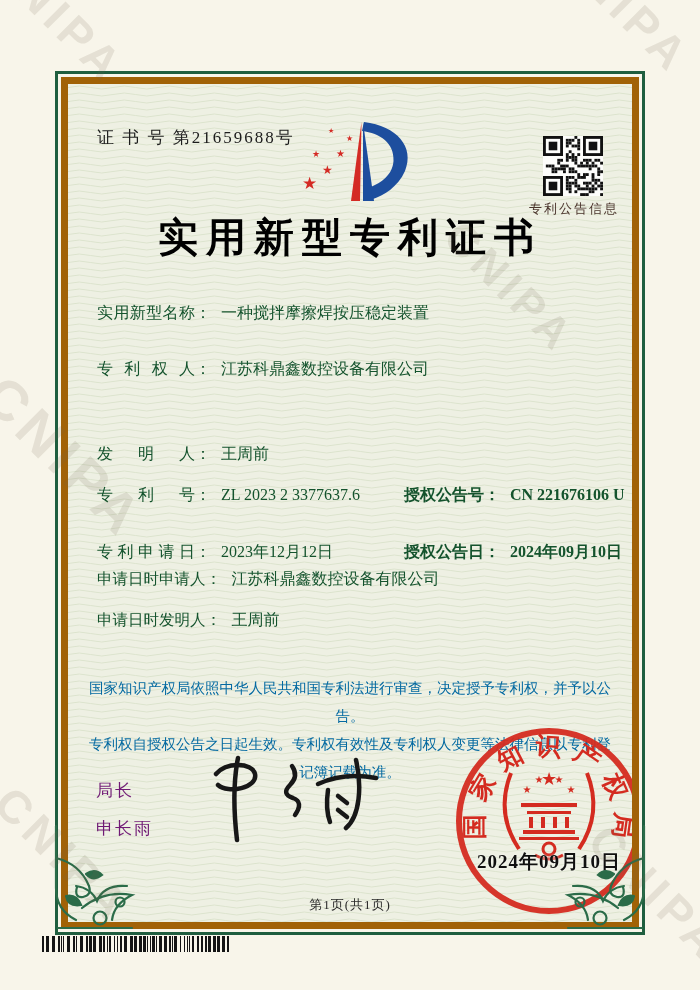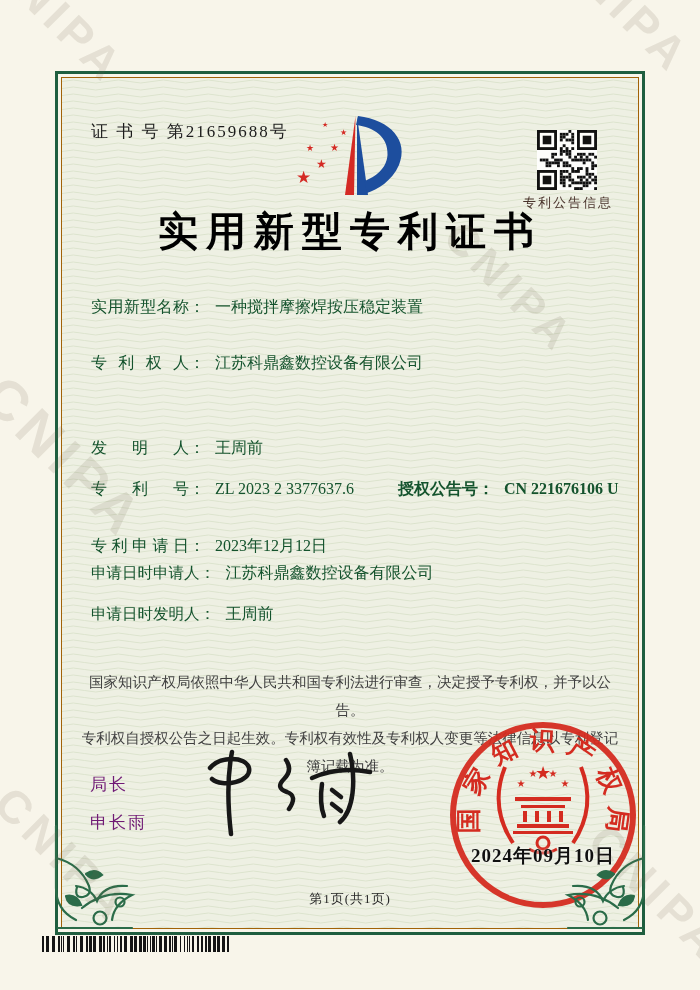--- a/index.html
+++ b/index.html
@@ -6,37 +6,37 @@
   .page{position:relative;width:700px;height:990px;background:#f8f5ea;overflow:hidden;
         font-family:"Liberation Serif","DejaVu Serif",serif;color:#222;}
   
   .wm{position:absolute;font-family:"Liberation Sans","DejaVu Sans",sans-serif;
       font-weight:700;color:rgba(110,100,80,0.14);letter-spacing:6px;
       transform:rotate(45deg);pointer-events:none;z-index:6;white-space:nowrap;}
   
   .frame{position:absolute;left:55px;top:71px;width:590px;height:864px;box-sizing:border-box;
          border:3px solid #1f5e3f;padding:3px;z-index:2;}
   .frame-inner{position:relative;width:100%;height:100%;box-sizing:border-box;
-               border:1px solid #a16207;background:#eef0e3;overflow:hidden;}
+               border:7px solid #a16207;background:#eef0e3;overflow:hidden;}
   .wavebg{position:absolute;left:0;top:0;width:100%;height:100%;}
   .cert-no{position:absolute;left:29px;top:42px;font-size:17px;letter-spacing:2px;color:#1c1c1c;z-index:3;}
   .logo{position:absolute;left:232px;top:34px;width:122px;height:88px;z-index:3;}
   .qr{position:absolute;left:475px;top:52px;width:60px;height:60px;z-index:3;background:#fdfdfb;}
   .qr-label{position:absolute;left:444px;top:116px;width:124px;text-align:center;font-size:13px;
             letter-spacing:2px;color:#4a342c;z-index:3;}
   .title{position:absolute;left:0;top:126px;width:100%;text-align:center;font-size:40px;
          font-weight:900;letter-spacing:8px;color:#000000;z-index:3;}
   .row{position:absolute;left:29px;right:16px;font-size:16px;color:#14532d;z-index:3;white-space:nowrap;}
   .lbl{display:inline-block;width:98px;text-align:justify;text-align-last:justify;vertical-align:top;}
   .lbl.plain{width:auto;text-align:left;text-align-last:auto;font-size:15.5px;}
   .colon{display:inline-block;margin-right:10px;}
   .val{display:inline-block;}
   .col2{position:absolute;left:307px;top:0;white-space:nowrap;font-weight:bold;}
   .statement{position:absolute;left:14px;right:14px;top:590px;z-index:3;
-             font-size:14.5px;line-height:28px;color:#404040;text-align:center;}
+             font-size:14.5px;line-height:28px;color:#0369a1;text-align:center;}
   .signer{position:absolute;left:28px;font-size:17px;letter-spacing:2px;color:#701a75;z-index:3;}
   .signature{position:absolute;left:132px;top:660px;width:195px;height:105px;z-index:3;}
   .seal{position:absolute;left:381px;top:637px;width:200px;height:200px;z-index:4;}
   .seal-date{position:absolute;left:0;top:128px;width:100%;text-align:center;font-size:19px;
              font-weight:700;color:#101010;letter-spacing:1px;z-index:5;text-shadow:0 0 3px #ffffffcc;}
   .footer{position:absolute;left:0;top:812px;width:100%;text-align:center;font-size:13px;
           color:#2a2a2a;letter-spacing:1px;z-index:3;}
   .barcode{position:absolute;left:42px;top:936px;width:190px;height:16px;z-index:3;}
   .flourish{position:absolute;z-index:5;width:108px;height:115px;}
   .flourish.bl{left:42px;top:824px;}
@@ -224,20 +224,21 @@
       </div>
       <div class="row" style="top:360px">
         <span class="lbl">发明人</span><span class="colon">：</span><span class="val">王周前</span>
       </div>
       <div class="row" style="top:401px">
         <span class="lbl">专利号</span><span class="colon">：</span><span class="val">ZL 2023 2 3377637.6</span>
         <span class="col2"><span>授权公告号</span><span class="colon">：</span><span>CN 221676106 U</span></span>
       </div>
       <div class="row" style="top:458px">
         <span class="lbl">专利申请日</span><span class="colon">：</span><span class="val">2023年12月12日</span>
+        <span class="col2"><span>授权公告日</span><span class="colon">：</span><span>2024年09月10日</span></span>
       </div>
       <div class="row" style="top:526px">
         <span class="lbl plain">申请日时发明人</span><span class="colon">：</span><span class="val">王周前</span>
       </div>
       <div class="row" style="top:485px">
         <span class="lbl plain">申请日时申请人</span><span class="colon">：</span><span class="val">江苏科鼎鑫数控设备有限公司</span>
       </div>
 
       <div class="statement">
         <div>国家知识产权局依照中华人民共和国专利法进行审查，决定授予专利权，并予以公告。</div>

